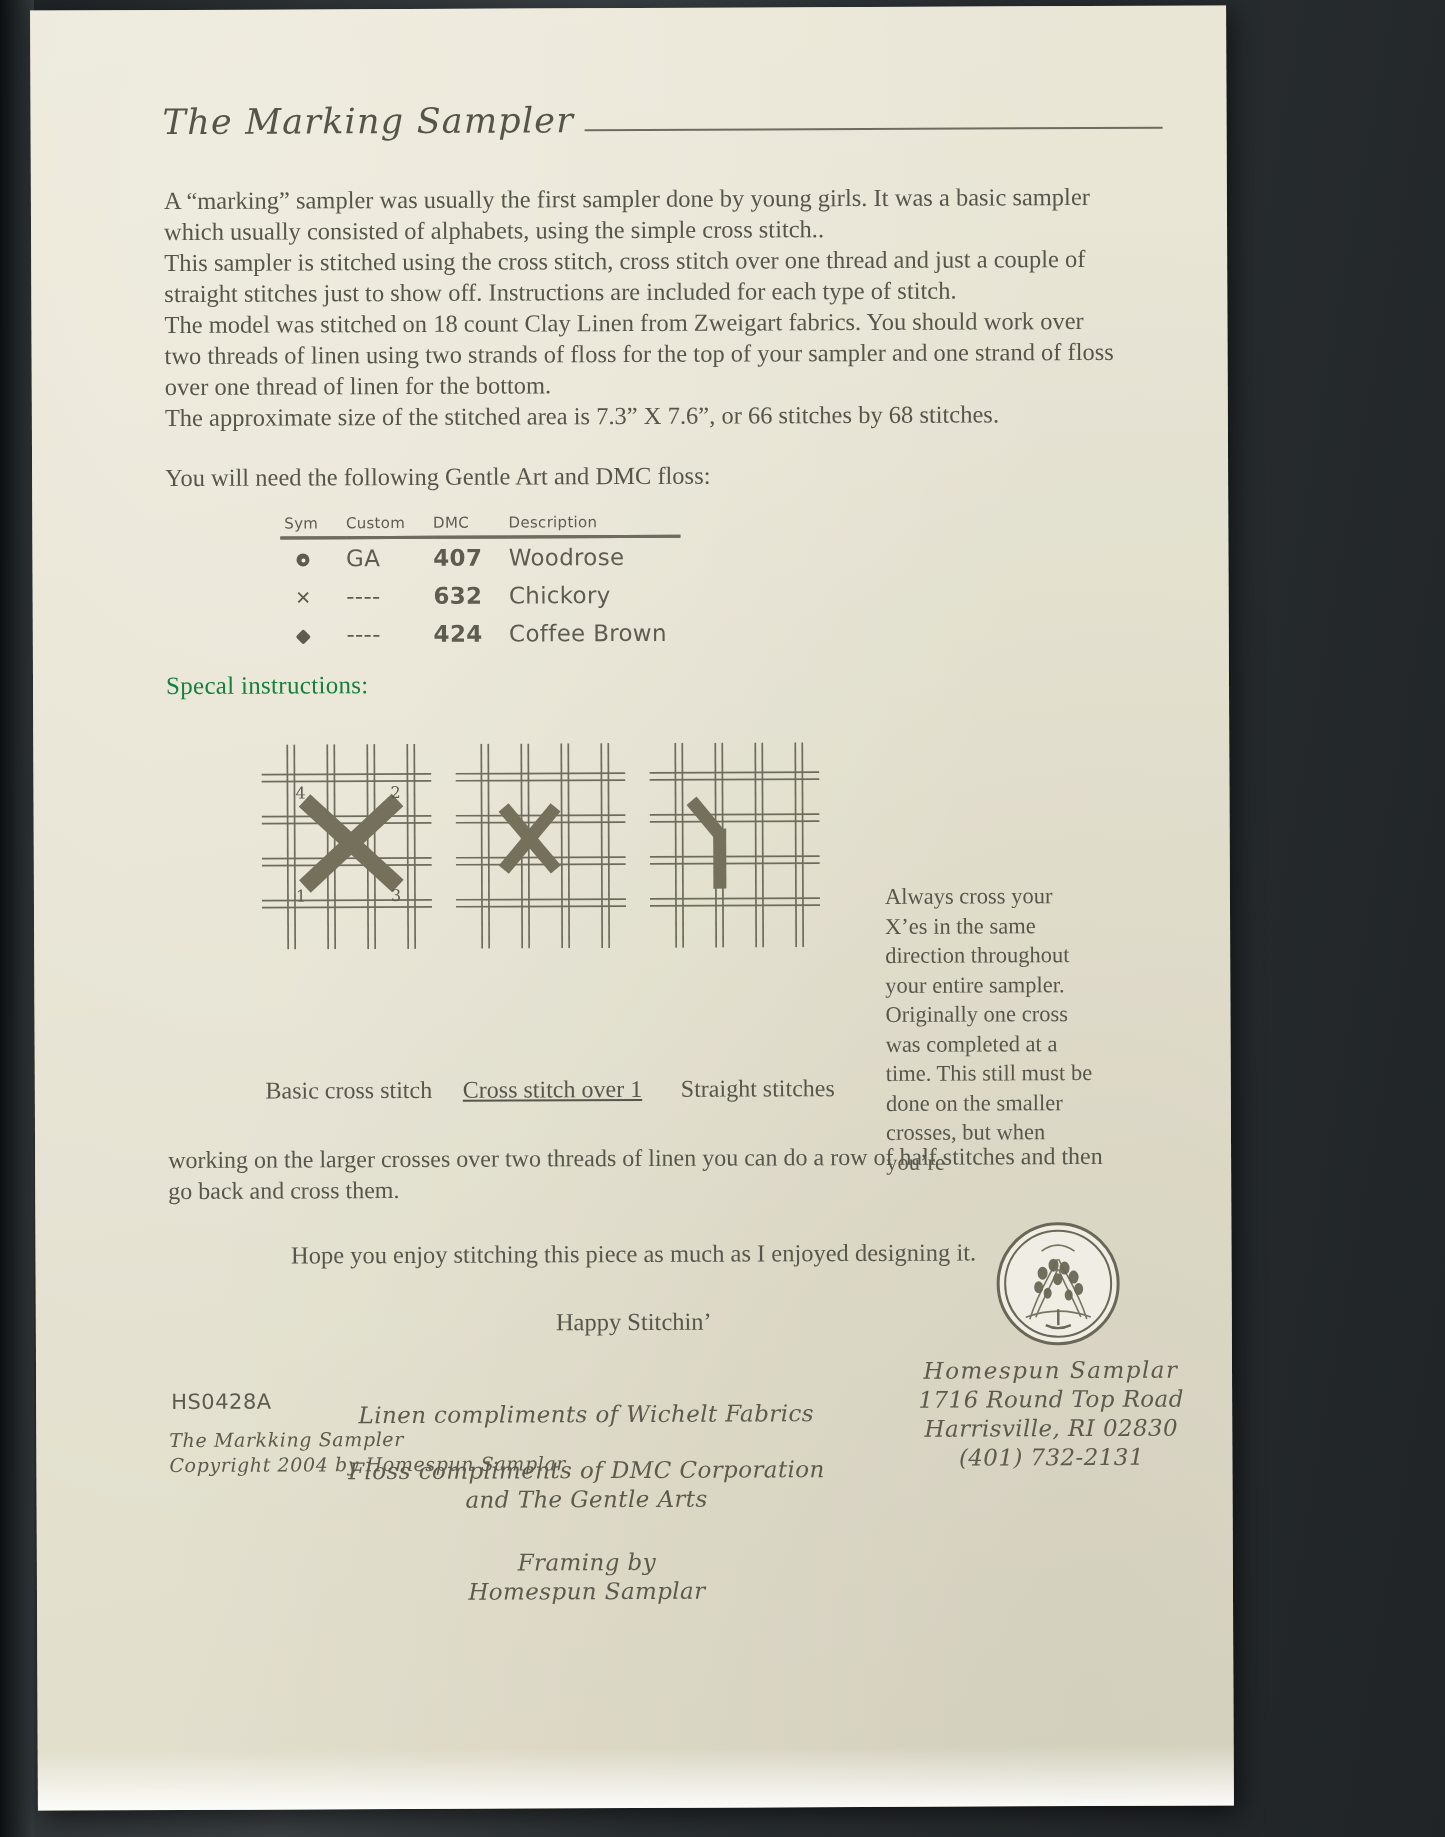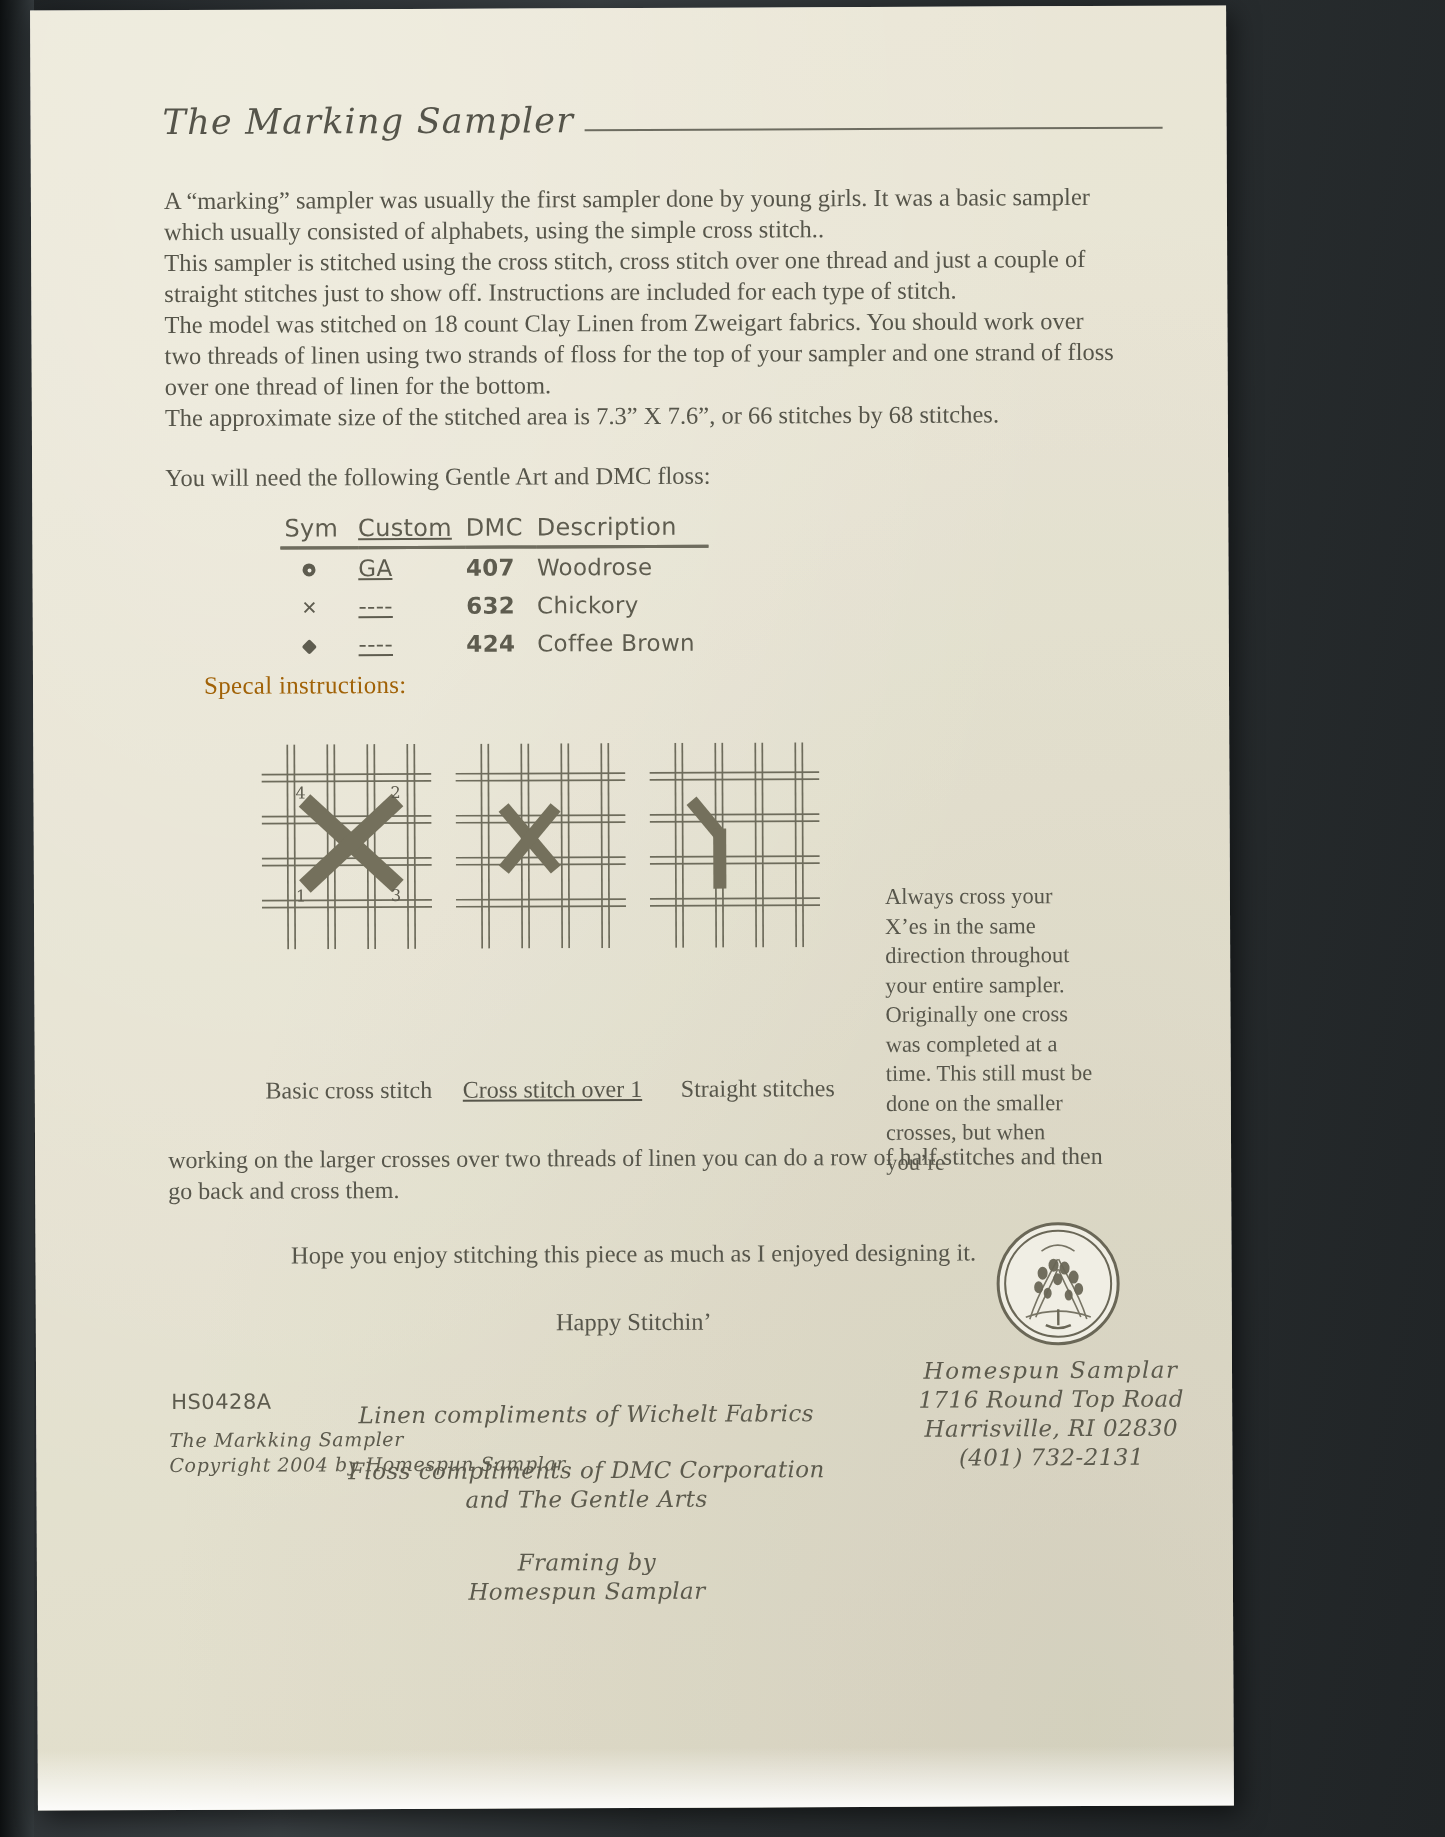--- a/index.html
+++ b/index.html
@@ -75,30 +75,30 @@
   }
 
   
   #floss-table{
     position:absolute;left:248px;top:505px;width:400px;
     font-family:"DejaVu Sans", sans-serif;
     color:#5e5c4f;
   }
   #floss-table table{border-collapse:collapse;}
   #floss-table th{
-    font-weight:normal;font-size:24px;text-align:left;
+    font-weight:normal;font-size:15px;text-align:left;
     padding:0 14px 4px 0;letter-spacing:.3px;
   }
   #floss-table thead tr{border-bottom:3px solid #6e6c5e;}
   #floss-table td{
     font-size:23px;padding:6px 14px 6px 0;letter-spacing:.3px;
     white-space:nowrap;
   }
   .col-sym{width:54px;text-align:center;padding-right:20px!important;}
-  .col-custom{width:96px;text-decoration:underline;}
+  .col-custom{width:96px;}
   .col-dmc{width:82px;font-weight:bold;}
   #floss-table thead th:first-child{padding-left:4px;}
 
   
   .sym{display:inline-block;position:relative;}
   .sym-ring{
     width:13px;height:13px;border-radius:50%;
     background:#5e5c4f;
   }
   .sym-ring:after{
@@ -107,21 +107,21 @@
   }
   .sym-x{font-size:19px;line-height:13px;font-weight:bold;color:#5e5c4f;}
   .sym-diamond{
     width:11px;height:11px;background:#5e5c4f;transform:rotate(45deg);
     border-radius:2px;
   }
 
   
   #special-label{
     position:absolute;left:133px;top:662px;
-    font-size:25px;color:#a16207;letter-spacing:.3px;margin-left:38px;
+    font-size:25px;color:#15803d;letter-spacing:.3px;
   }
 
   #diagrams{
     position:absolute;left:228px;top:735px;width:630px;height:215px;
     display:flex;gap:24px;
   }
   .diagram{width:auto;}
   .diagram svg{display:block;}
 
   #captions{

